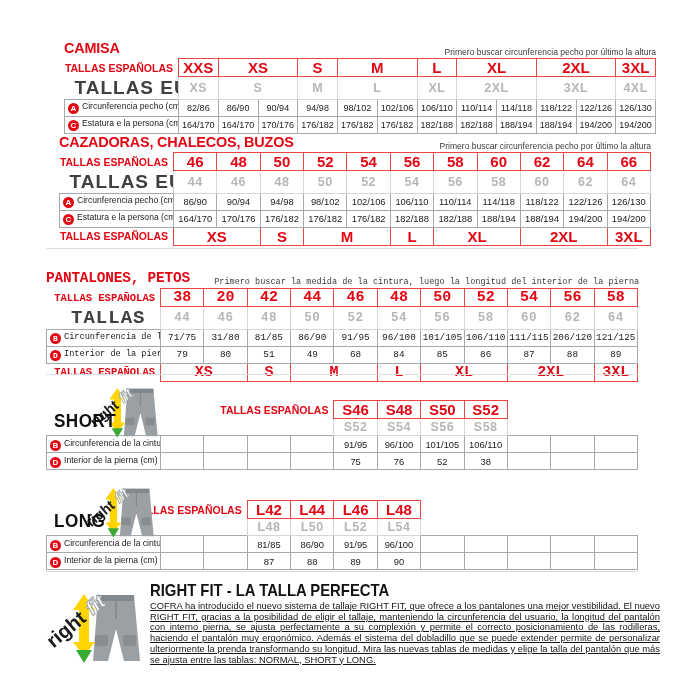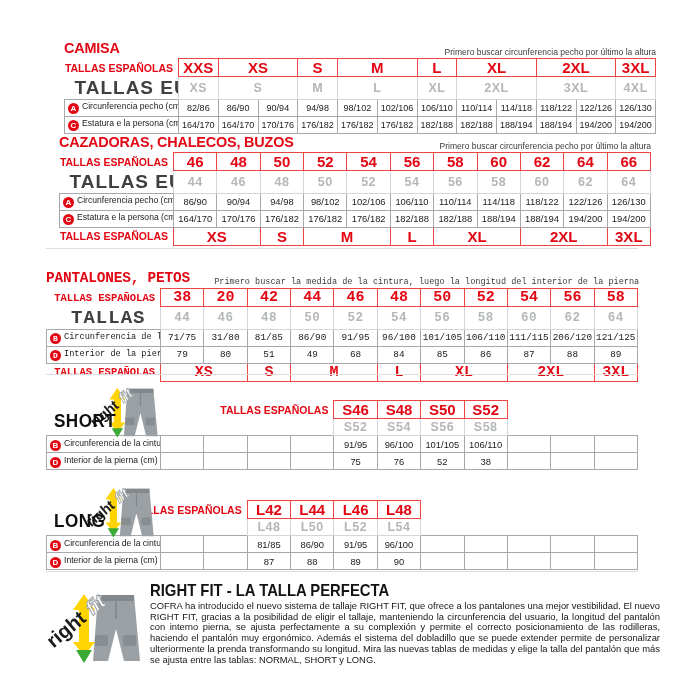--- a/index.html
+++ b/index.html
@@ -38,21 +38,21 @@
                transform:scaleX(.9);transform-origin:left top;letter-spacing:.5px;}
   .mini-logo{position:absolute;}
   #sec-short .mini-logo{left:44px;top:-3px;}
   #sec-long .mini-logo{left:40px;top:-3px;}
   #sec-short .tbl,#sec-long .tbl{margin-top:17px;}
 
   .rf-logo{position:absolute;left:0;top:2px;}
   .rf-title{position:absolute;left:104px;top:0;font-size:16.5px;font-weight:900;color:#131313;
             transform:scaleX(.9);transform-origin:left top;white-space:nowrap;}
   .rf-body{position:absolute;left:104px;top:20px;width:510px;font-size:9.4px;line-height:10.7px;
-           color:#161616;text-align:justify;}
+           color:#161616;text-align:justify;text-decoration:underline;}
 </style>
 </head>
 <body>
 
 <div class="page">
 
   <div class="section" id="sec-camisa">
     <div class="title-row">
       <span class="sec-title">CAMISA</span>
       <span class="sec-note">Primero buscar circunferencia pecho por último la altura</span>

